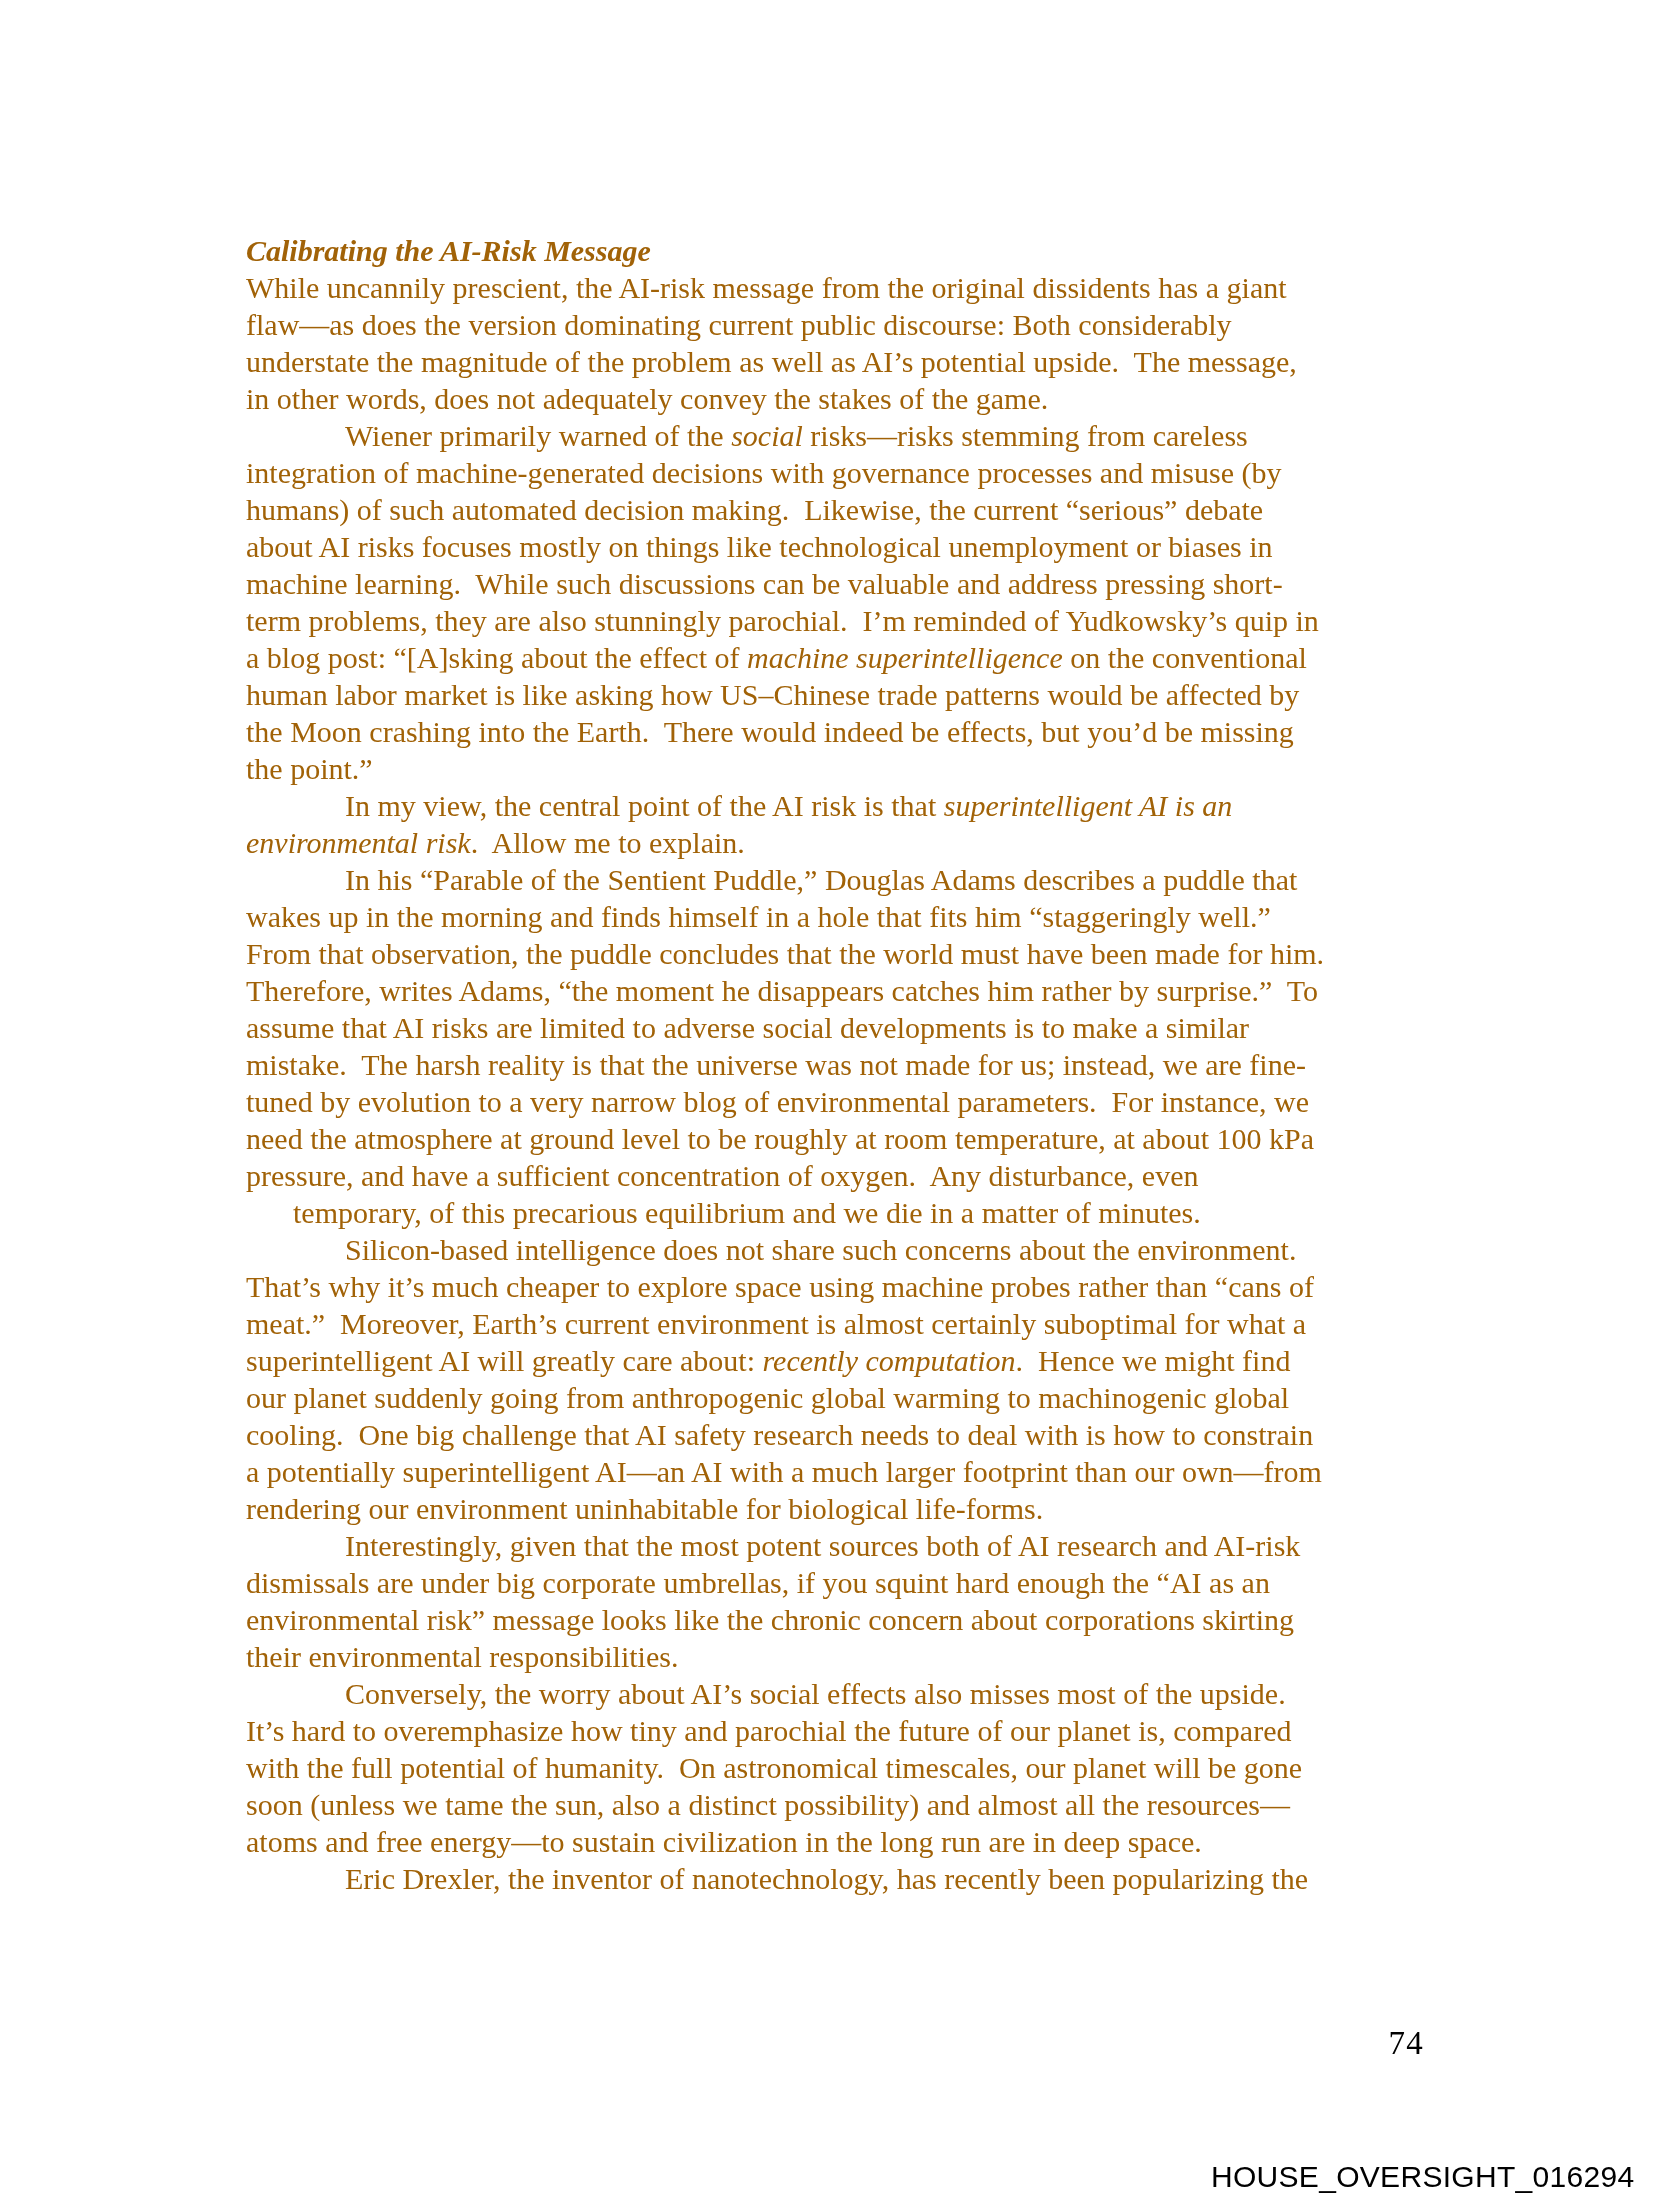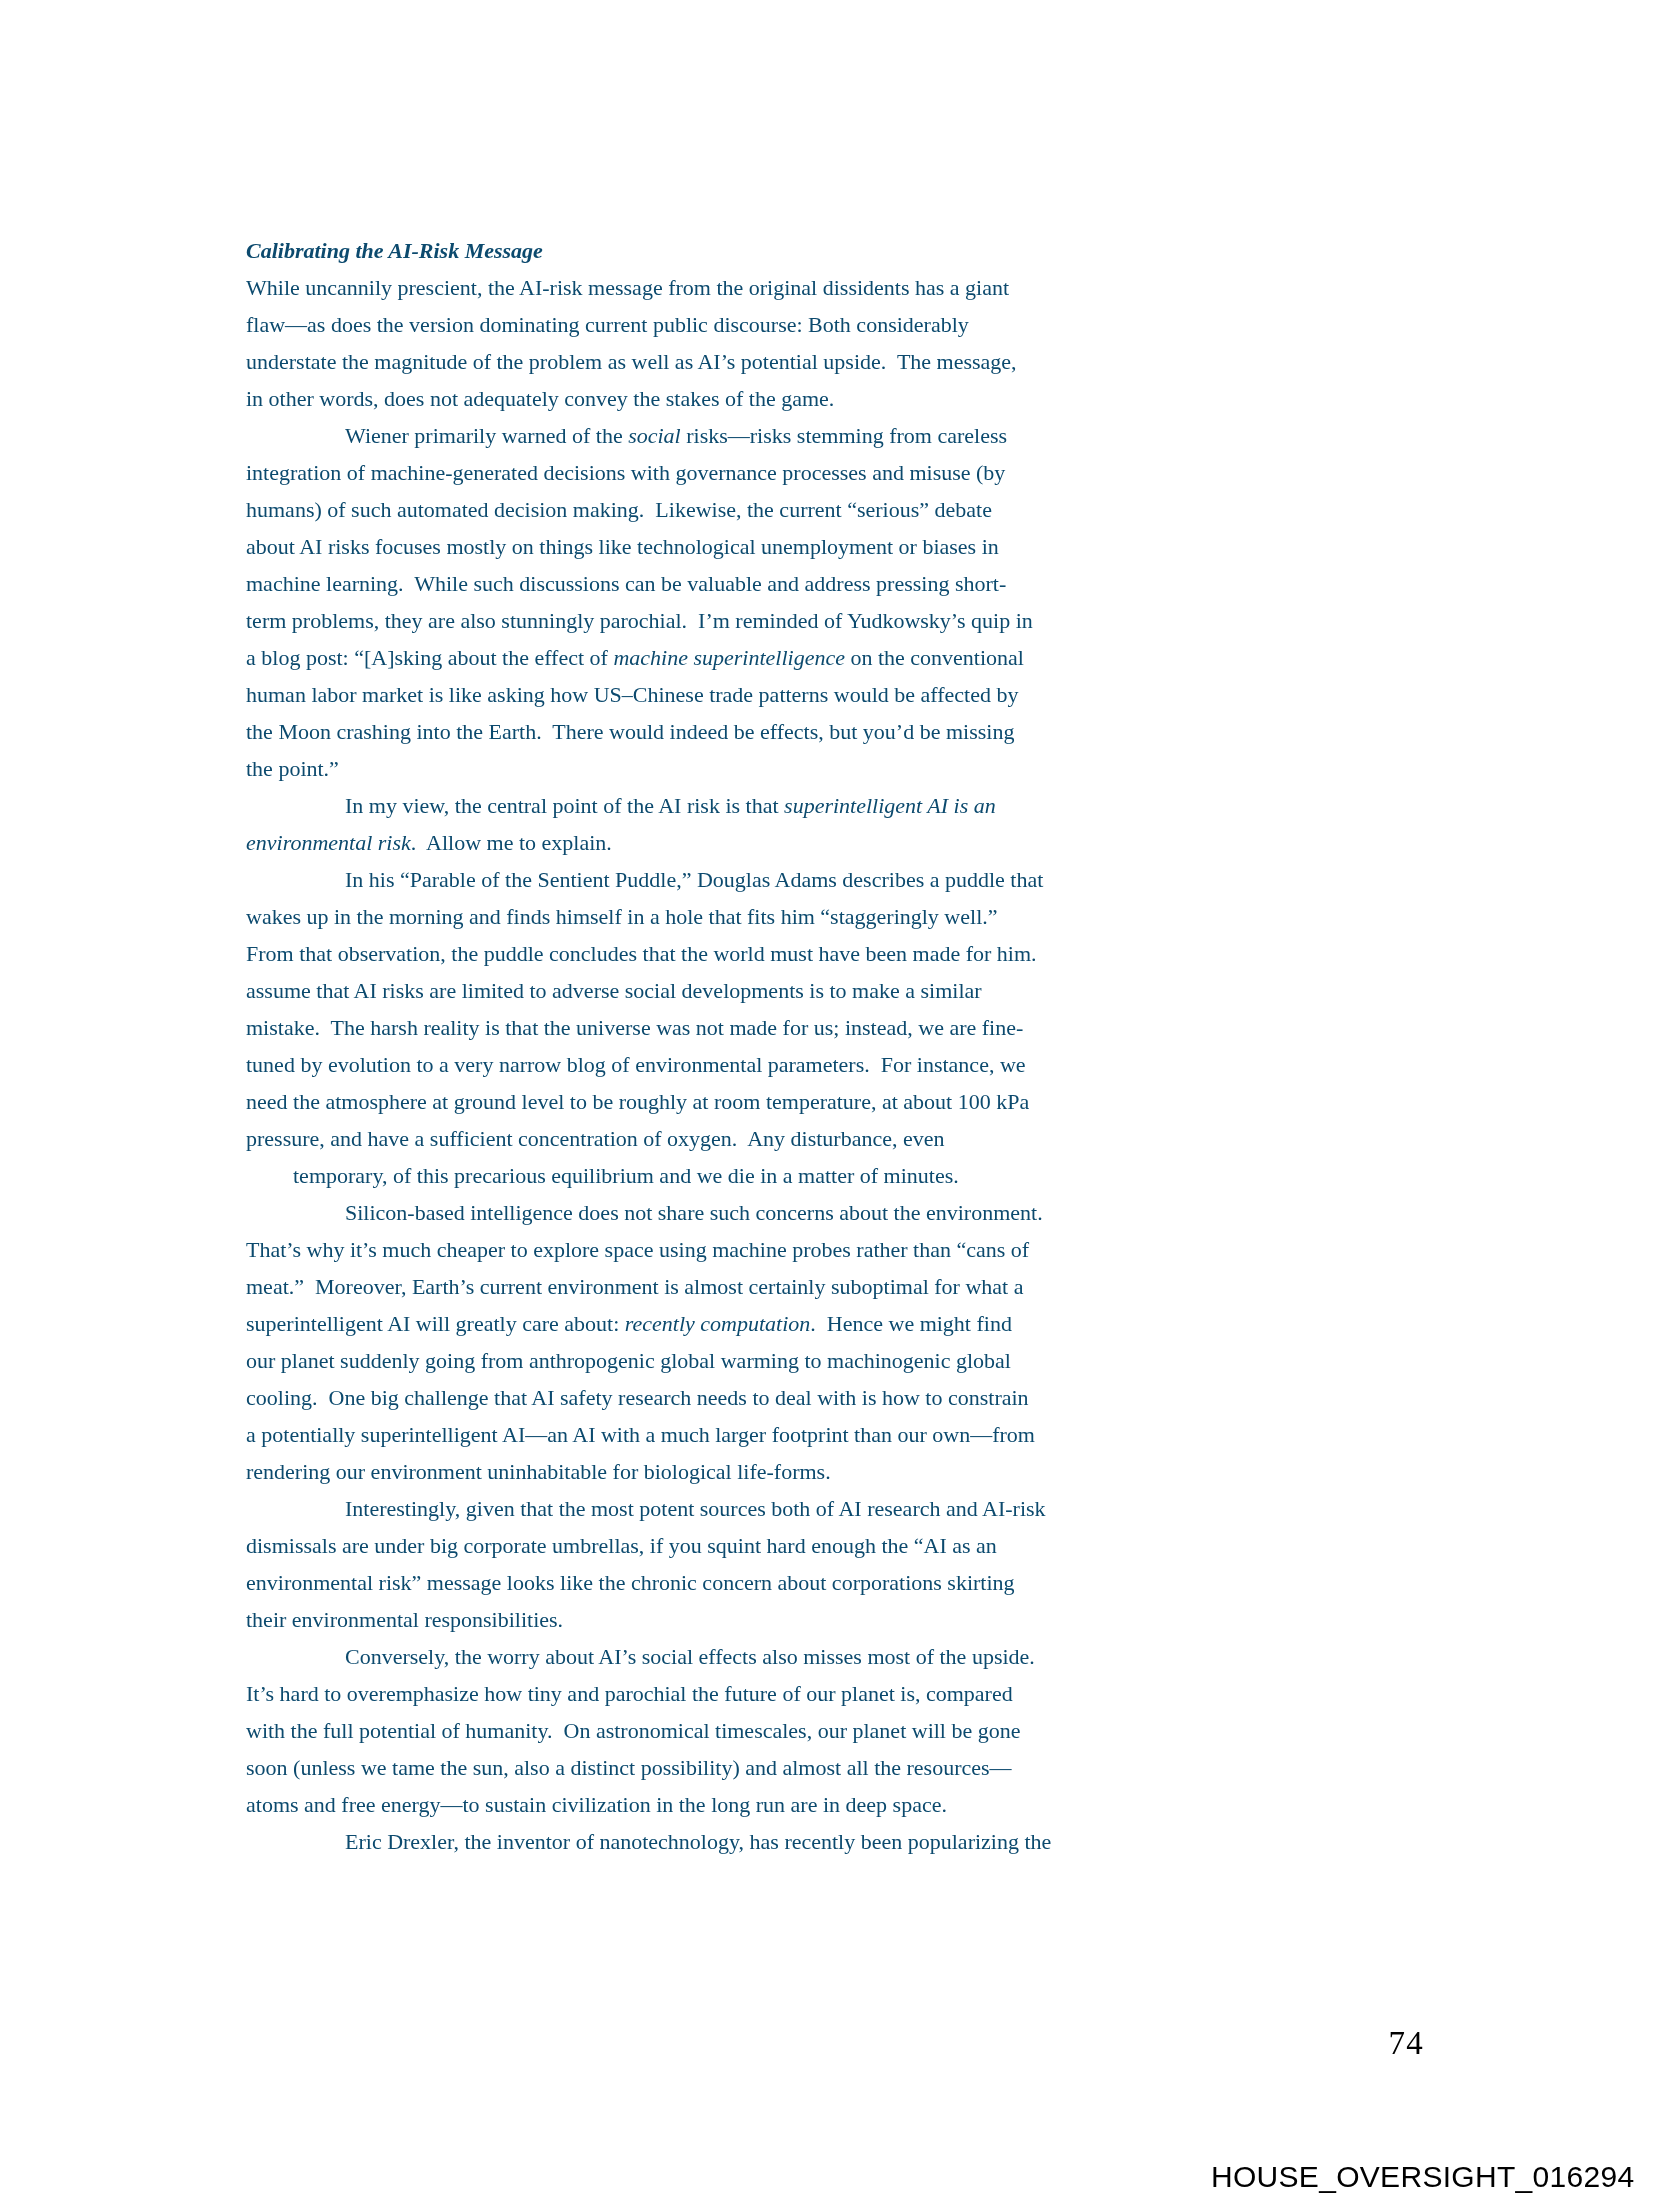--- a/index.html
+++ b/index.html
@@ -20,23 +20,23 @@
     width: 1669px;
     height: 2205px;
     background: #ffffff;
   }
   .text-block {
     position: absolute;
     left: 246px;
     top: 232px;
     width: 1178px;
     font-family: "Liberation Serif", "DejaVu Serif", serif;
-    font-size: 22px;
+    font-size: 30px;
     line-height: 37px;
-    color: #0c4a6e;
+    color: #a16207;
   }
   .line {
     display: block;
     height: 37px;
     white-space: nowrap;
   }
   .line.indent {
     padding-left: 99px;
   }
   .heading {
@@ -92,20 +92,21 @@
         <div class="line"><span style="white-space: pre;">the point.”</span></div>
       </div>
       <div class="paragraph">
         <div class="line indent"><span style="white-space: pre; margin-top: 12px;">In my view, the central point of the AI risk is that </span><span class="it" style="white-space: pre;">superintelligent AI is an</span></div>
         <div class="line"><span class="it" style="white-space: pre;">environmental risk</span><span style="white-space: pre;">.  Allow me to explain.</span></div>
       </div>
       <div class="paragraph">
         <div class="line indent"><span style="white-space: pre;">In his “Parable of the Sentient Puddle,” Douglas Adams describes a puddle that</span></div>
         <div class="line"><span style="white-space: pre;">wakes up in the morning and finds himself in a hole that fits him “staggeringly well.”</span></div>
         <div class="line"><span style="white-space: pre;">From that observation, the puddle concludes that the world must have been made for him.</span></div>
+        <div class="line"><span style="white-space: pre;">Therefore, writes Adams, “the moment he disappears catches him rather by surprise.”  To</span></div>
         <div class="line"><span style="white-space: pre;">assume that AI risks are limited to adverse social developments is to make a similar</span></div>
         <div class="line"><span style="white-space: pre;">mistake.  The harsh reality is that the universe was not made for us; instead, we are fine-</span></div>
         <div class="line"><span style="white-space: pre;">tuned by evolution to a very narrow blog of environmental parameters.  For instance, we</span></div>
         <div class="line"><span style="white-space: pre;">need the atmosphere at ground level to be roughly at room temperature, at about 100 kPa</span></div>
         <div class="line"><span style="white-space: pre;">pressure, and have a sufficient concentration of oxygen.  Any disturbance, even</span></div>
         <div class="line"><span style="white-space: pre; margin-left: 47px;">temporary, of this precarious equilibrium and we die in a matter of minutes.</span></div>
       </div>
       <div class="paragraph">
         <div class="line indent"><span style="white-space: pre;">Silicon-based intelligence does not share such concerns about the environment.</span></div>
         <div class="line"><span style="white-space: pre;">That’s why it’s much cheaper to explore space using machine probes rather than “cans of</span></div>

